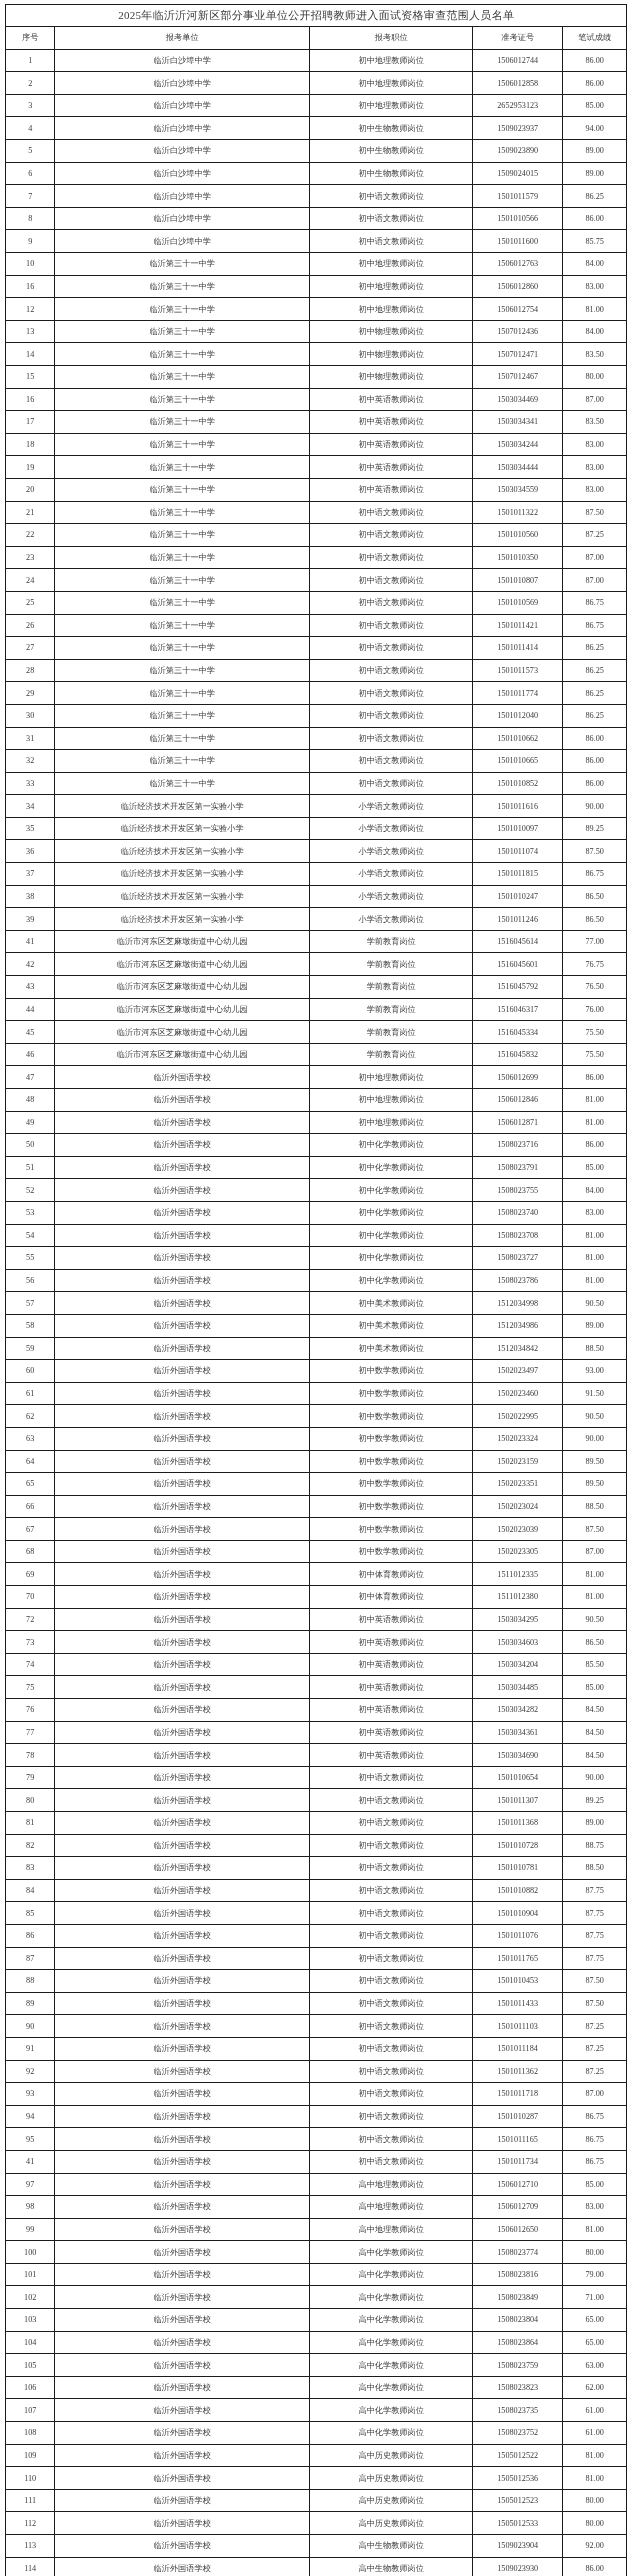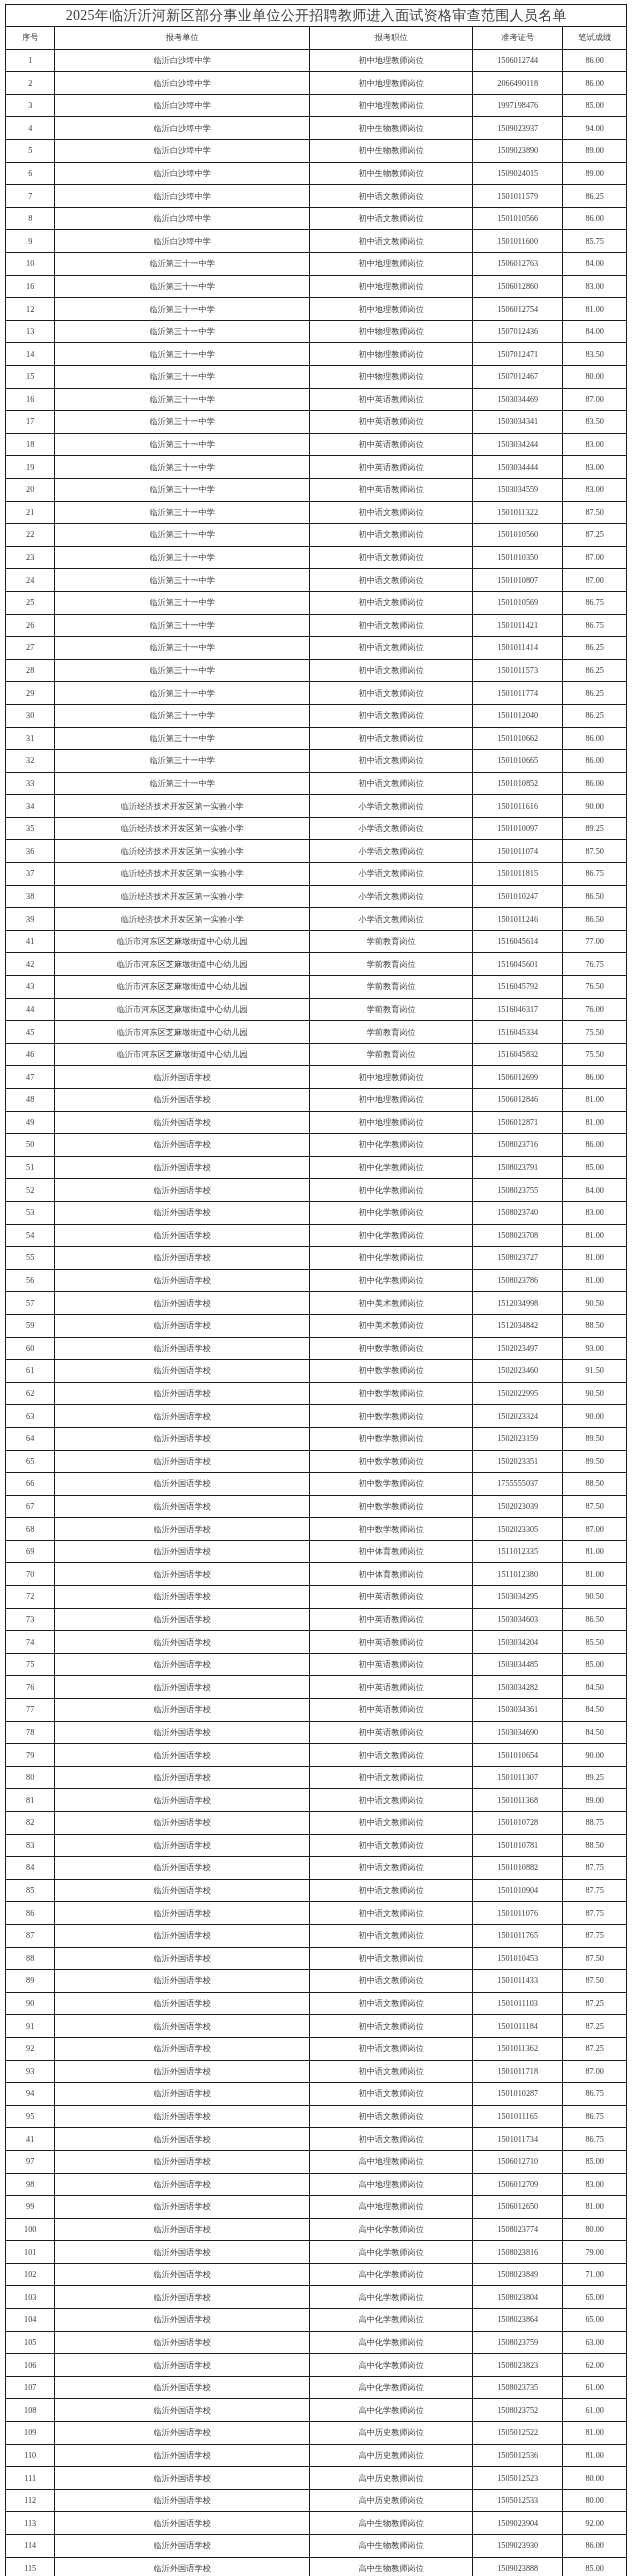--- a/index.html
+++ b/index.html
@@ -25,21 +25,21 @@
     font-weight:normal;
     padding:0 1px;
     overflow:hidden;
     white-space:nowrap;
     height:21.6px;
     font-size:8.2px;
     color:#3b3b3b;
   }
   tr.title-row td{
     height:21px;
-    font-size:14px;
+    font-size:11px;
     letter-spacing:0.3px;
   }
   td.num, td.score{
     font-family:"Liberation Serif","DejaVu Serif",serif;
   }
 </style>
 </head>
 <body>
 
 <div class="sheet">
@@ -66,28 +66,28 @@
           <td class="num">1</td>
           <td>临沂白沙埠中学</td>
           <td>初中地理教师岗位</td>
           <td class="num">1506012744</td>
           <td class="score">86.00</td>
         </tr>
         <tr>
           <td class="num">2</td>
           <td>临沂白沙埠中学</td>
           <td>初中地理教师岗位</td>
-          <td class="num">2066490118</td>
+          <td class="num">1506012858</td>
           <td class="score">86.00</td>
         </tr>
         <tr>
           <td class="num">3</td>
           <td>临沂白沙埠中学</td>
           <td>初中地理教师岗位</td>
-          <td class="num">1997198476</td>
+          <td class="num">2652953123</td>
           <td class="score">85.00</td>
         </tr>
         <tr>
           <td class="num">4</td>
           <td>临沂白沙埠中学</td>
           <td>初中生物教师岗位</td>
           <td class="num">1509023937</td>
           <td class="score">94.00</td>
         </tr>
         <tr>
@@ -448,20 +448,27 @@
           <td class="score">81.00</td>
         </tr>
         <tr>
           <td class="num">57</td>
           <td>临沂外国语学校</td>
           <td>初中美术教师岗位</td>
           <td class="num">1512034998</td>
           <td class="score">90.50</td>
         </tr>
         <tr>
+          <td class="num">58</td>
+          <td>临沂外国语学校</td>
+          <td>初中美术教师岗位</td>
+          <td class="num">1512034986</td>
+          <td class="score">89.00</td>
+        </tr>
+        <tr>
           <td class="num">59</td>
           <td>临沂外国语学校</td>
           <td>初中美术教师岗位</td>
           <td class="num">1512034842</td>
           <td class="score">88.50</td>
         </tr>
         <tr>
           <td class="num">60</td>
           <td>临沂外国语学校</td>
           <td>初中数学教师岗位</td>
@@ -500,21 +507,21 @@
           <td class="num">65</td>
           <td>临沂外国语学校</td>
           <td>初中数学教师岗位</td>
           <td class="num">1502023351</td>
           <td class="score">89.50</td>
         </tr>
         <tr>
           <td class="num">66</td>
           <td>临沂外国语学校</td>
           <td>初中数学教师岗位</td>
-          <td class="num">1755555037</td>
+          <td class="num">1502023024</td>
           <td class="score">88.50</td>
         </tr>
         <tr>
           <td class="num">67</td>
           <td>临沂外国语学校</td>
           <td>初中数学教师岗位</td>
           <td class="num">1502023039</td>
           <td class="score">87.50</td>
         </tr>
         <tr>

